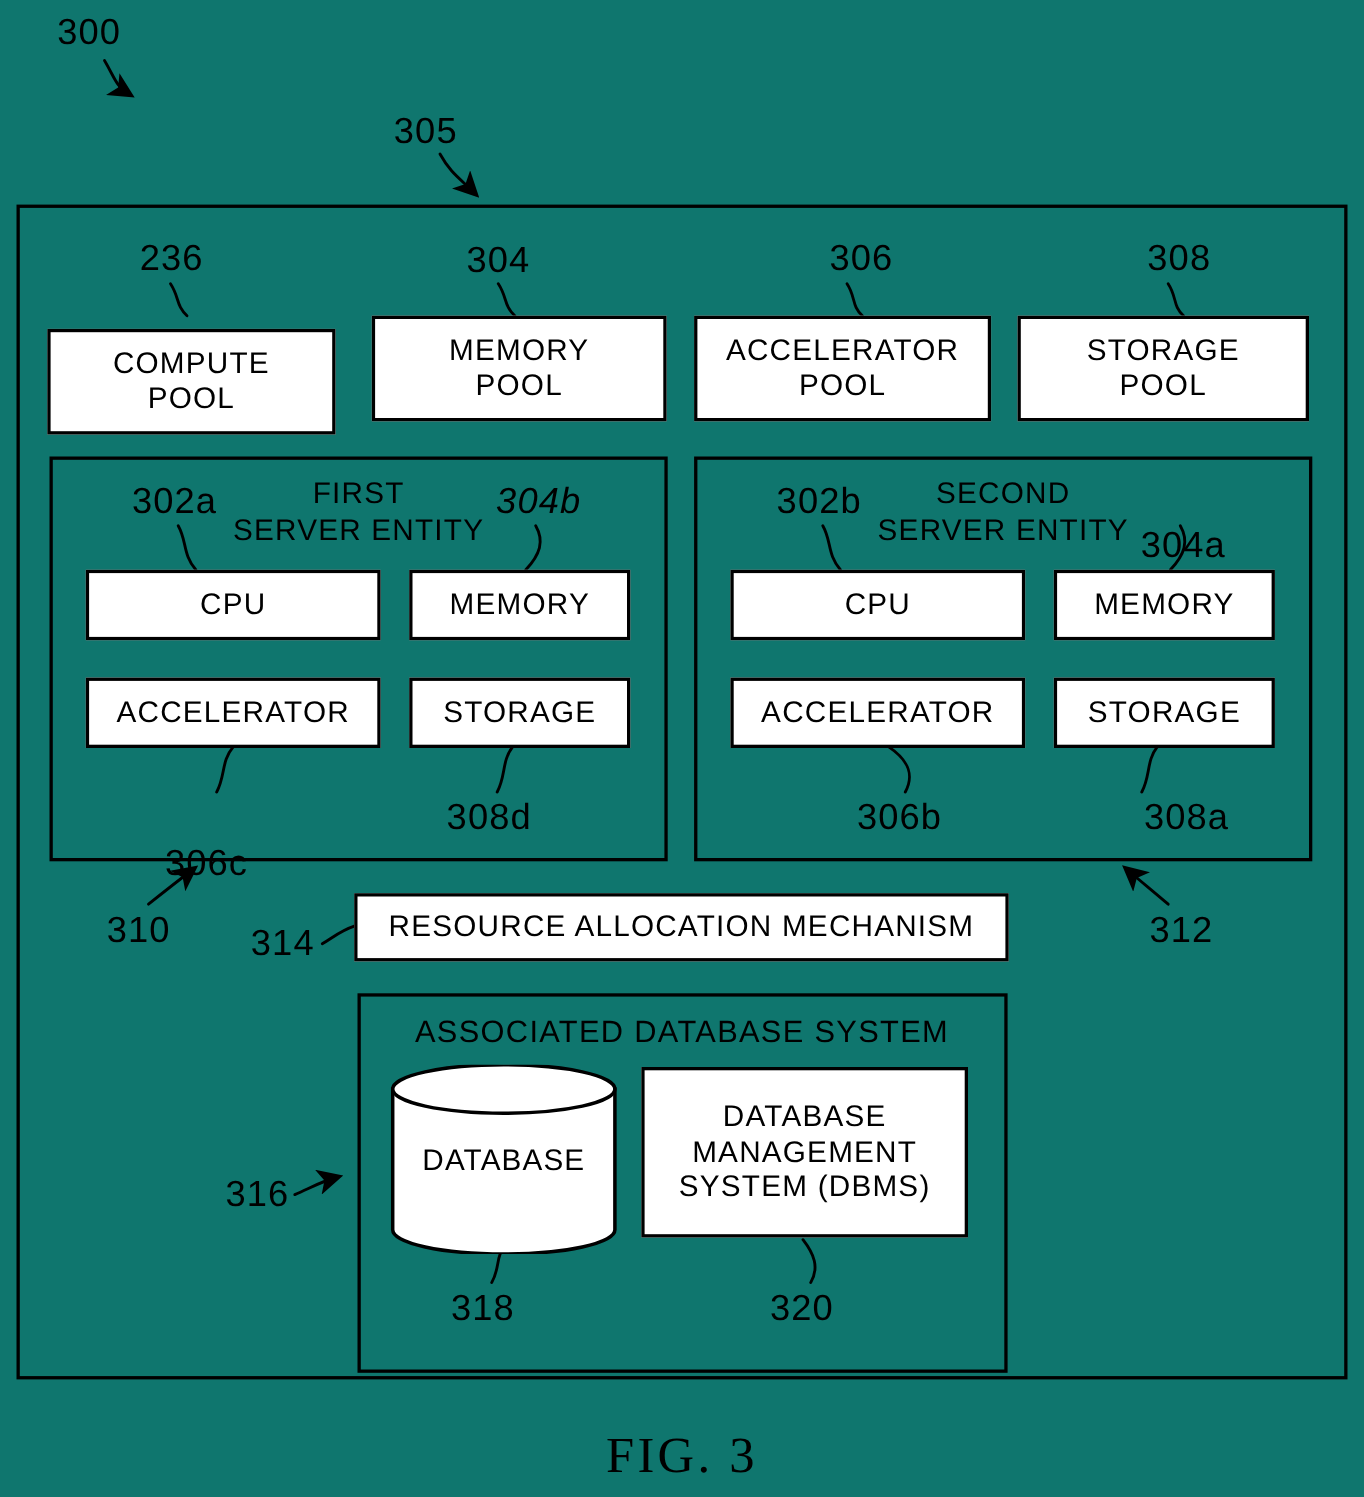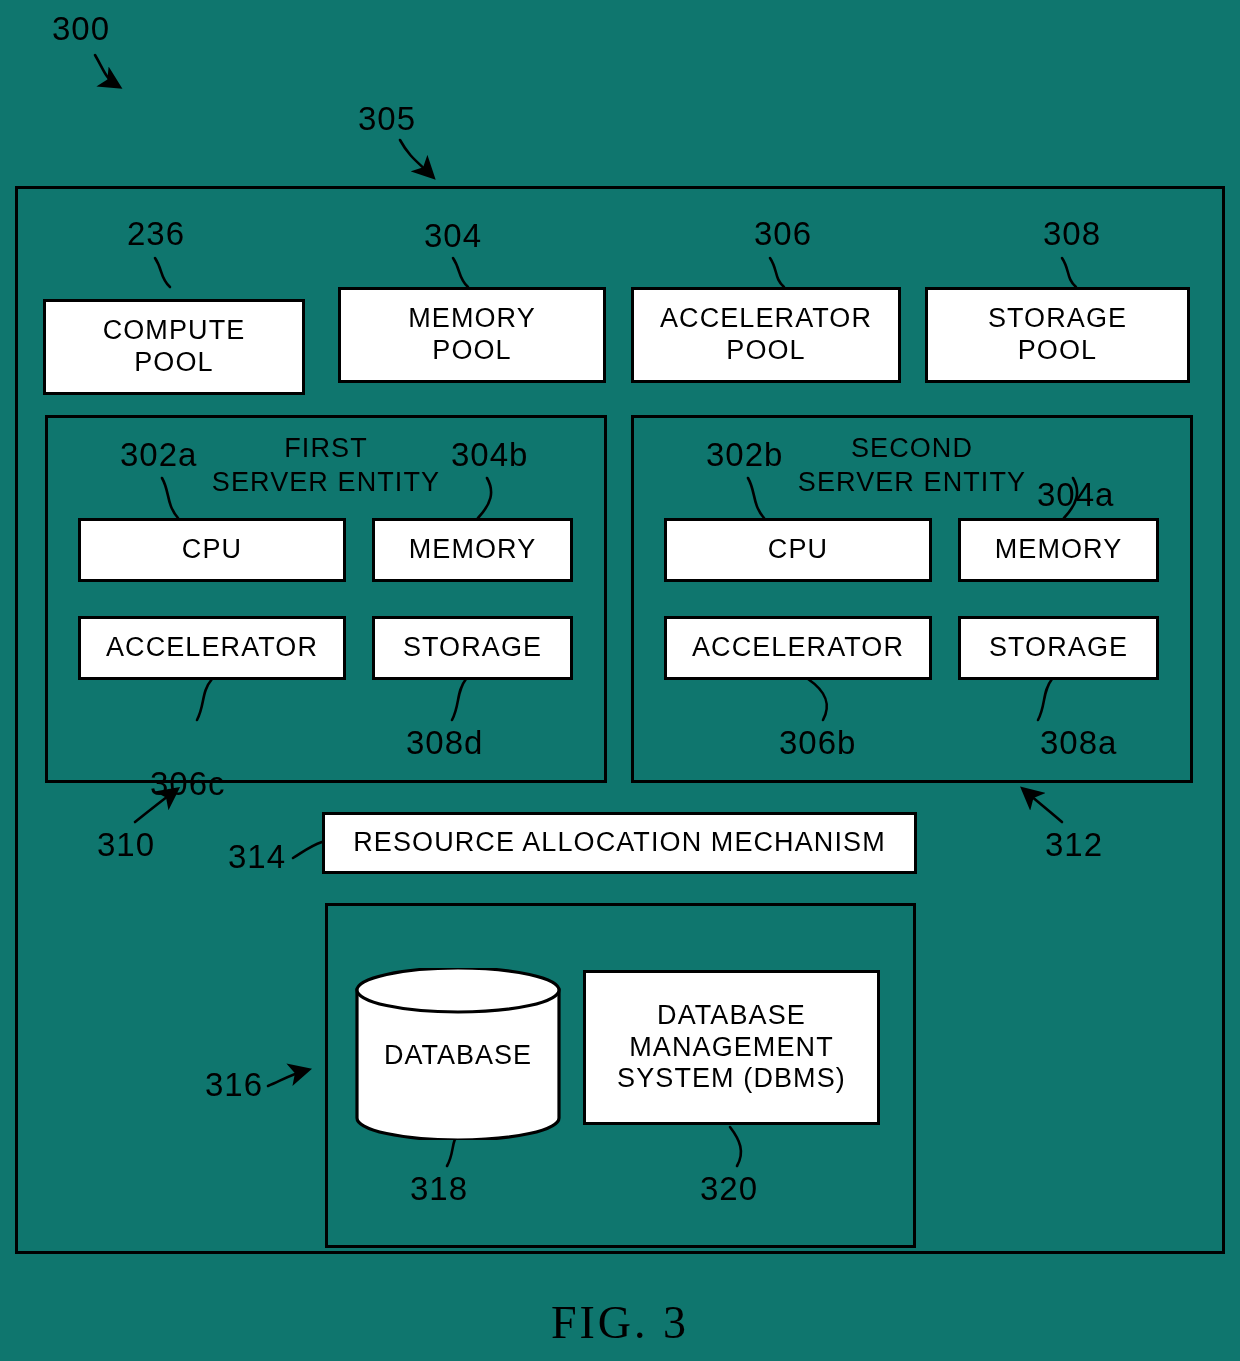--- a/index.html
+++ b/index.html
@@ -181,21 +181,21 @@
   <div class="frame" style="left:45px; top:415px; width:562px; height:368px;"></div>
 
   <div class="heading" style="left:201px; top:432px; width:250px;">FIRST
 SERVER ENTITY</div>
 
   <div class="ref" style="left:120px; top:436px;">302a</div>
   <div class="abox" style="left:78px; top:518px; width:268px; height:64px;">
     <span class="boxtext">CPU</span>
   </div>
 
-  <div class="ref" style="left:451px; top:436px;">304b</div>
+  <div class="ref" style="left:451px; top:436px;font-style:italic;">304b</div>
   <div class="abox" style="left:372px; top:518px; width:201px; height:64px;">
     <span class="boxtext">MEMORY</span>
   </div>
 
   <div class="abox" style="left:78px; top:616px; width:268px; height:64px;">
     <span class="boxtext">ACCELERATOR</span>
   </div>
   <div class="ref" style="left:150px; top:725px;margin-top:40px;">306c</div>
 
   <div class="abox" style="left:372px; top:616px; width:201px; height:64px;">
@@ -232,20 +232,21 @@
 
   <div class="ref" style="left:1045px; top:826px;">312</div>
 
   <div class="ref" style="left:228px; top:838px;">314</div>
   <div class="abox" style="left:322px; top:812px; width:595px; height:62px;">
     <span class="boxtext">RESOURCE ALLOCATION MECHANISM</span>
   </div>
 
   <div class="ref" style="left:205px; top:1066px;">316</div>
   <div class="frame" style="left:325px; top:903px; width:591px; height:345px;"></div>
+  <div class="lbl" style="left:355px; top:922px; width:530px; font-size:28px; letter-spacing:1.2px;">ASSOCIATED DATABASE SYSTEM</div>
 
   <div class="cylinder" style="left:352px; top:968px; width:212px; height:172px;">
     <svg width="212" height="172" viewBox="0 0 212 172" xmlns="http://www.w3.org/2000/svg">
       <path d="M5,22 L5,150 A101,22 0 0 0 207,150 L207,22 Z" fill="#ffffff" stroke="#000000" stroke-width="3.2"></path>
       <ellipse cx="106" cy="22" rx="101" ry="22" fill="#ffffff" stroke="#000000" stroke-width="3.2"></ellipse>
     </svg>
     <div class="cyl-label" style="top:72px;">DATABASE</div>
   </div>
   <div class="ref" style="left:410px; top:1170px;">318</div>
 

